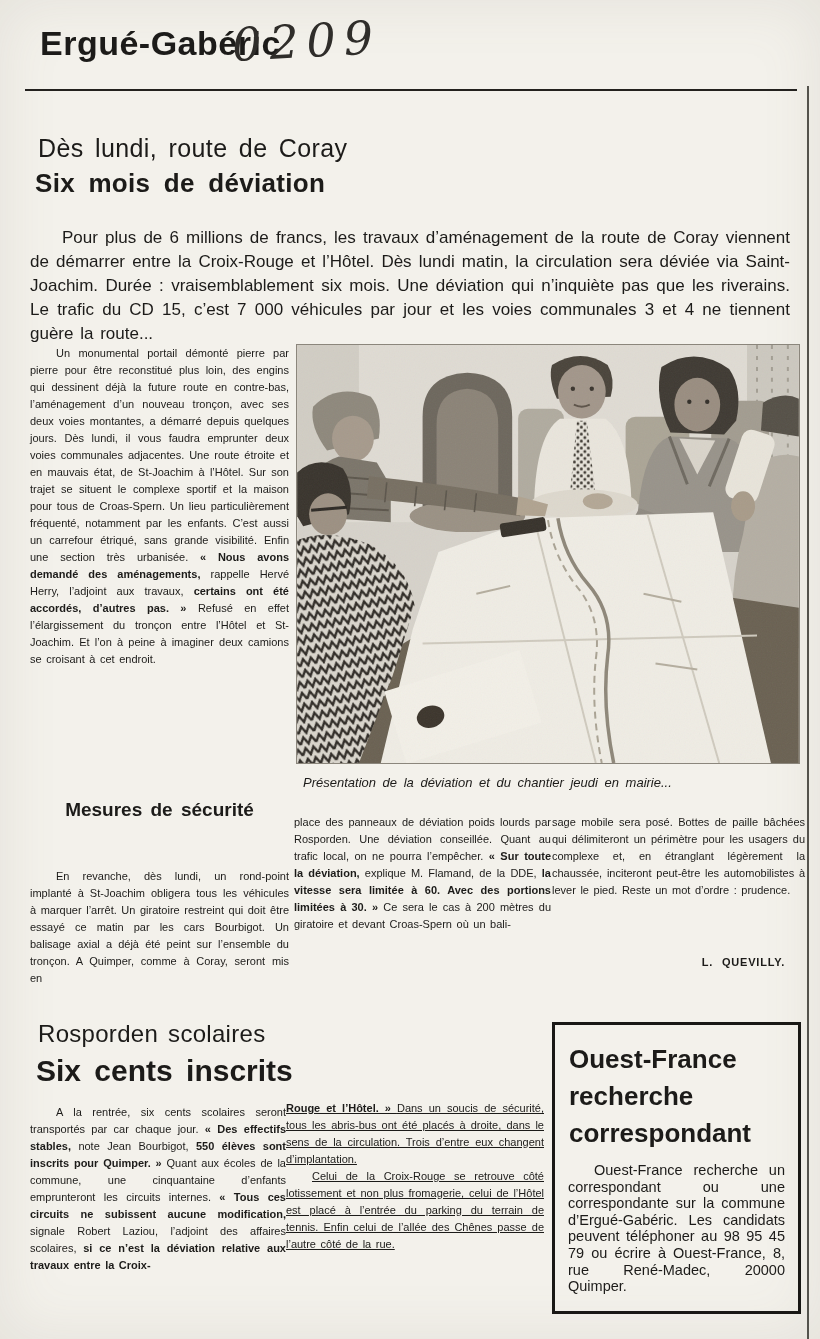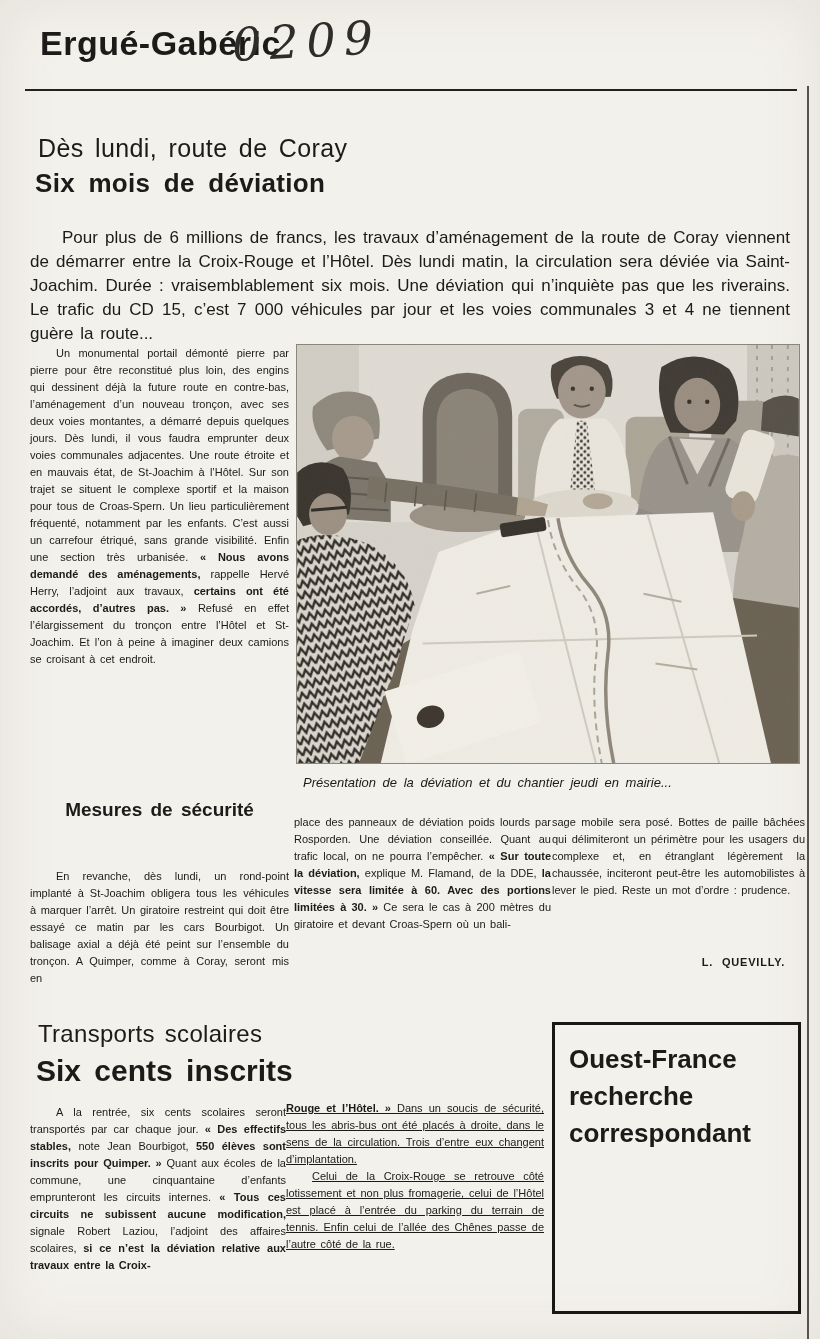--- a/index.html
+++ b/index.html
@@ -216,28 +216,29 @@
     <div class="m-col2 colbody">
         <p class="noindent"><span>place des panneaux de déviation poids lourds par Rosporden. Une déviation conseillée. Quant au trafic local, on ne pourra l’empêcher. </span><span class="bold">« Sur toute la déviation, </span><span>explique M. Flamand, de la DDE, </span><span class="bold">la vitesse sera limitée à 60. Avec des portions limitées à 30. » </span><span>Ce sera le cas à 200 mètres du giratoire et devant Croas-Spern où un bali-</span></p>
       </div>
     <div class="m-col3 colbody">
         <p class="noindent"><span>sage mobile sera posé. Bottes de paille bâchées qui délimiteront un périmètre pour les usagers du complexe et, en étranglant légèrement la chaussée, inciteront peut-être les automobilistes à lever le pied. Reste un mot d’ordre : prudence.</span></p>
       </div>
     <p class="byline">L. QUEVILLY.</p>
   </section>
 
   <section>
-    <h2 class="kicker2">Transports scolaires</h2>
+    <h2 class="kicker2">Rosporden scolaires</h2>
     <h3 class="headline2">Six cents inscrits</h3>
     <div class="t-col1 colbody">
         <p><span>A la rentrée, six cents scolaires seront transportés par car chaque jour. </span><span class="bold">« Des effectifs stables, </span><span>note Jean Bourbigot, </span><span class="bold">550 élèves sont inscrits pour Quimper. » </span><span>Quant aux écoles de la commune, une cinquantaine d’enfants emprunteront les circuits internes. </span><span class="bold">« Tous ces circuits ne subissent aucune modification, </span><span>signale Robert Laziou, l’adjoint des affaires scolaires, </span><span class="bold">si ce n’est la déviation relative aux travaux entre la Croix-</span></p>
       </div>
     <div class="t-col2 colbody">
         <p class="noindent"><span class="bold">Rouge et l’Hôtel. » </span><span>Dans un soucis de sécurité, tous les abris-bus ont été placés à droite, dans le sens de la circulation. Trois d’entre eux changent d’implantation.</span></p>
         <p><span>Celui de la Croix-Rouge se retrouve côté lotissement et non plus fromagerie, celui de l’Hôtel est placé à l’entrée du parking du terrain de tennis. Enfin celui de l’allée des Chênes passe de l’autre côté de la rue.</span></p>
       </div>
   </section>
 
   <aside class="ad-box">
     <div class="ad-title">Ouest-France recherche correspondant</div>
+    <p class="ad-body">Ouest-France recherche un correspondant ou une correspondante sur la commune d’Ergué-Gabéric. Les candidats peuvent téléphoner au 98 95 45 79 ou écrire à Ouest-France, 8, rue René-Madec, 20000 Quimper.</p>
   </aside>
 
 </div>
 
 </body></html>

